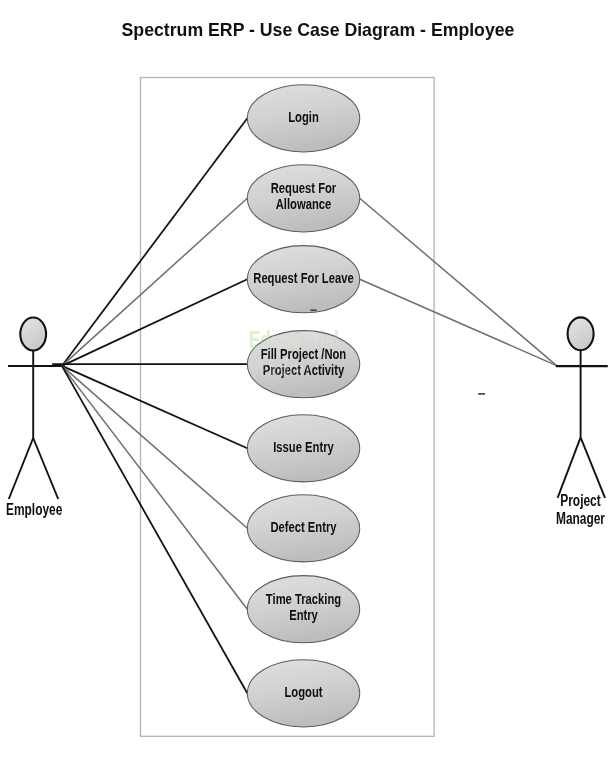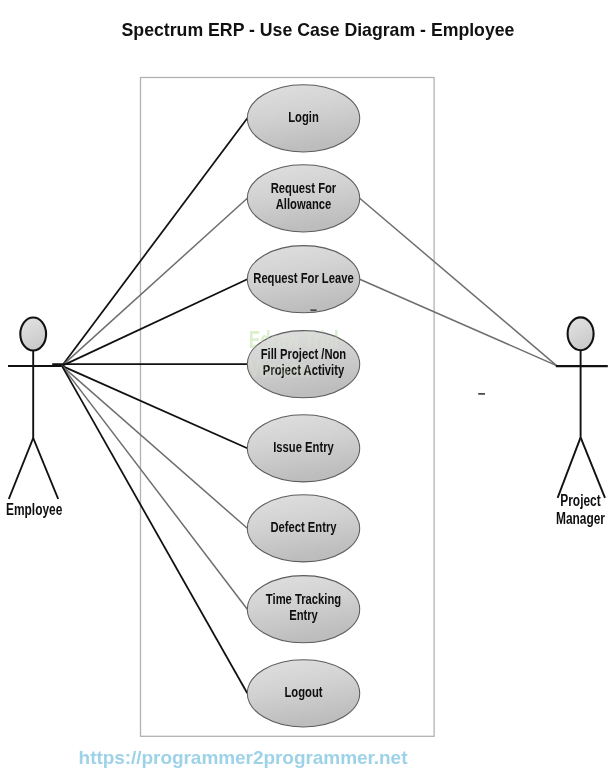--- a/index.html
+++ b/index.html
@@ -109,14 +109,13 @@
         </g>
       </g>
     <g id="marks">
         <text x="249.1" y="347.6" font-size="24" font-weight="bold" fill="#dcf0cd" opacity="0.26" textLength="89.64" lengthAdjust="spacingAndGlyphs">Edraw Trial</text>
         <text x="249.1" y="376.6" font-size="24" font-weight="bold" fill="#dcf0cd" opacity="0.26" textLength="60.70" lengthAdjust="spacingAndGlyphs">Version</text>
         <line x1="478.2" y1="393.9" x2="485" y2="393.9" stroke="#444" stroke-width="1.7"></line>
         <line x1="310.4" y1="310.2" x2="316.59999999999997" y2="310.2" stroke="#444" stroke-width="1.7"></line>
       </g>
   </svg>
 
-  <div class="url">https://programmer2programmer.net</div>
 </div>
 
 </body></html>

